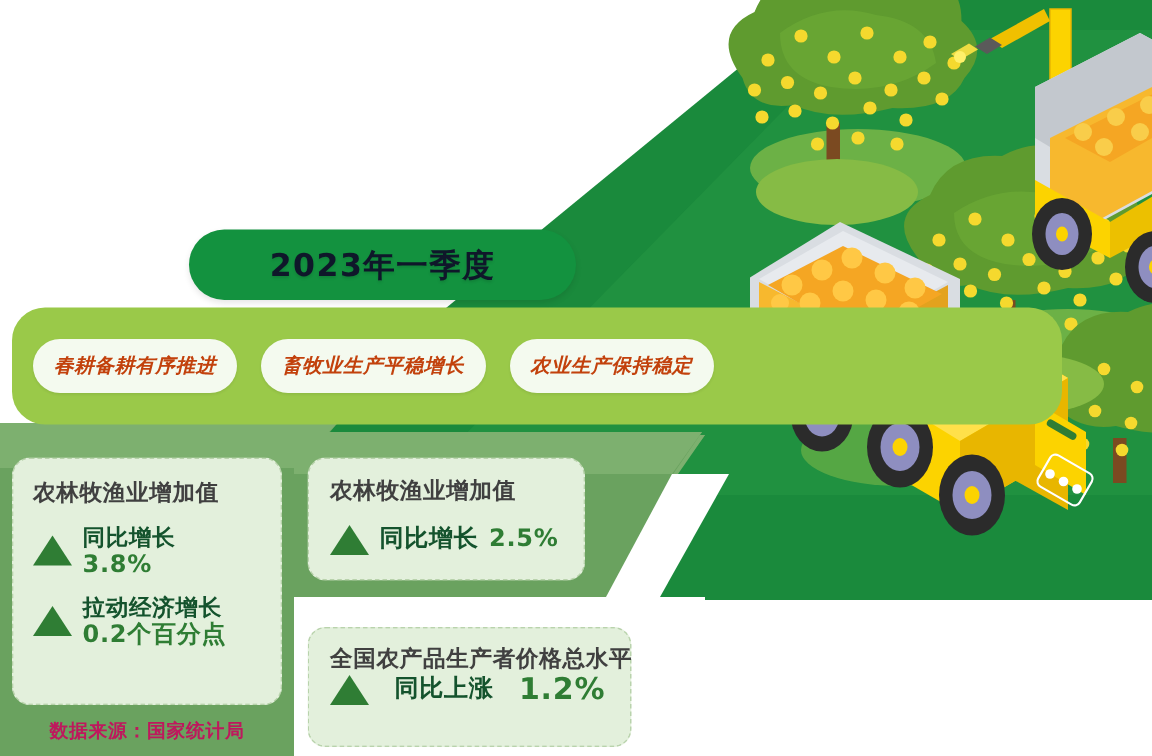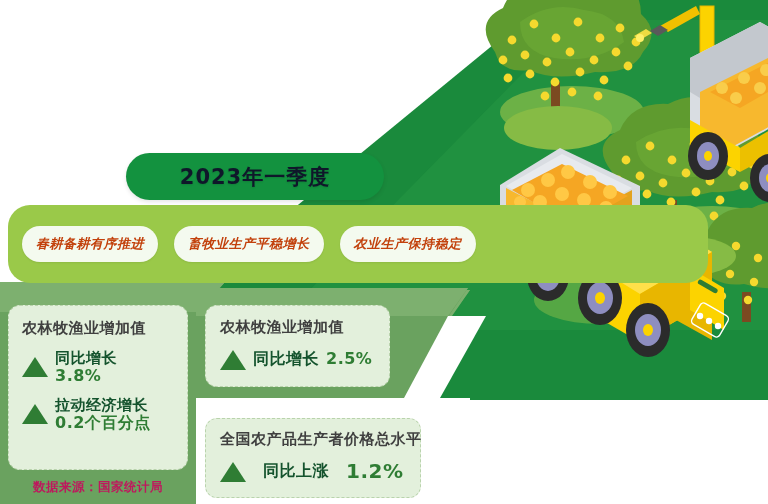--- a/index.html
+++ b/index.html
@@ -328,21 +328,21 @@
     <div class="card-title">农林牧渔业增加值</div>
     <div class="row" style="margin-top:12px;">
       <div class="tri"></div>
       <div class="mline" style="font-size:16px;">同比增长</div>
       <div class="mbig" style="font-size:16px;text-align:right;">2.5%</div>
     </div>
   </div>
 
   <div id="card3" class="card">
     <div class="card-title">全国农产品生产者价格总水平</div>
-    <div class="row" style="margin-top:12px;gap:17px;">
+    <div class="row" style="gap:17px;">
       <div class="tri"></div>
       <div class="mline" style="font-size:16px;">同比上涨</div>
       <div class="mbig" style="font-size:20px;">1.2%</div>
     </div>
   </div>
 
   <div id="source">
     <span>数据来源：国家统计局</span>
   </div>
 

